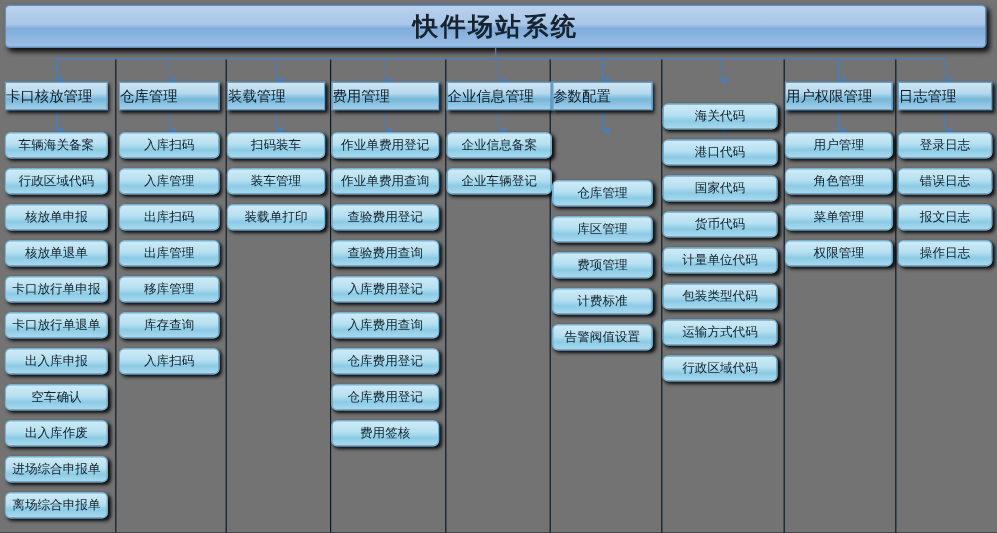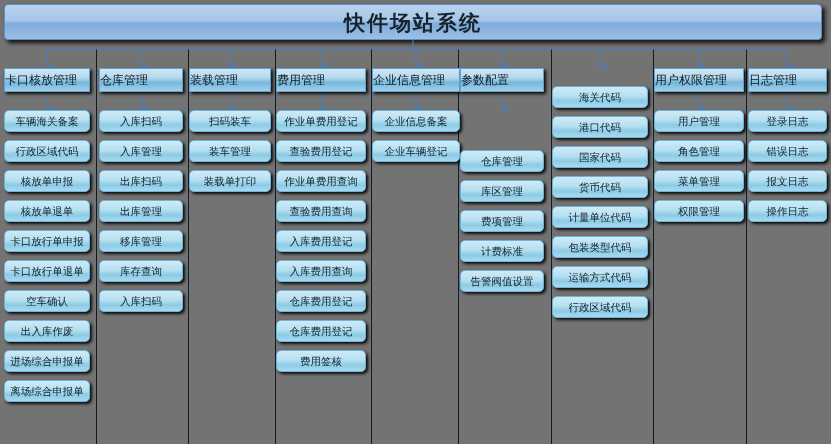--- a/index.html
+++ b/index.html
@@ -171,20 +171,23 @@
           <div class="item-box">
             <span class="item-label">核放单退单</span>
           </div>
           <div class="item-box">
             <span class="item-label">卡口放行单申报</span>
           </div>
           <div class="item-box">
             <span class="item-label">卡口放行单退单</span>
           </div>
           <div class="item-box">
+            <span class="item-label">出入库申报</span>
+          </div>
+          <div class="item-box">
             <span class="item-label">空车确认</span>
           </div>
           <div class="item-box">
             <span class="item-label">出入库作废</span>
           </div>
           <div class="item-box">
             <span class="item-label">进场综合申报单</span>
           </div>
           <div class="item-box">
             <span class="item-label">离场综合申报单</span>
@@ -237,26 +240,26 @@
       </div>
       <div class="column" style="left: 276px; width: 90px;">
         <div class="head-box">
           <span class="head-label">费用管理</span>
         </div>
         <div class="items">
           <div class="item-box">
             <span class="item-label">作业单费用登记</span>
           </div>
           <div class="item-box">
+            <span class="item-label">作业单费用查询</span>
+          </div>
+          <div class="item-box">
             <span class="item-label">查验费用登记</span>
           </div>
           <div class="item-box">
-            <span class="item-label">作业单费用查询</span>
-          </div>
-          <div class="item-box">
             <span class="item-label">查验费用查询</span>
           </div>
           <div class="item-box">
             <span class="item-label">入库费用登记</span>
           </div>
           <div class="item-box">
             <span class="item-label">入库费用查询</span>
           </div>
           <div class="item-box">
             <span class="item-label">仓库费用登记</span>

